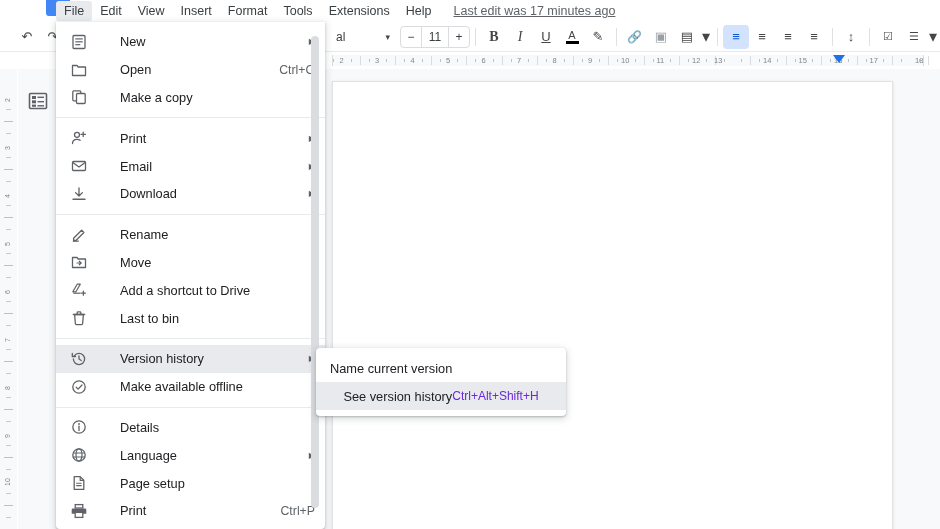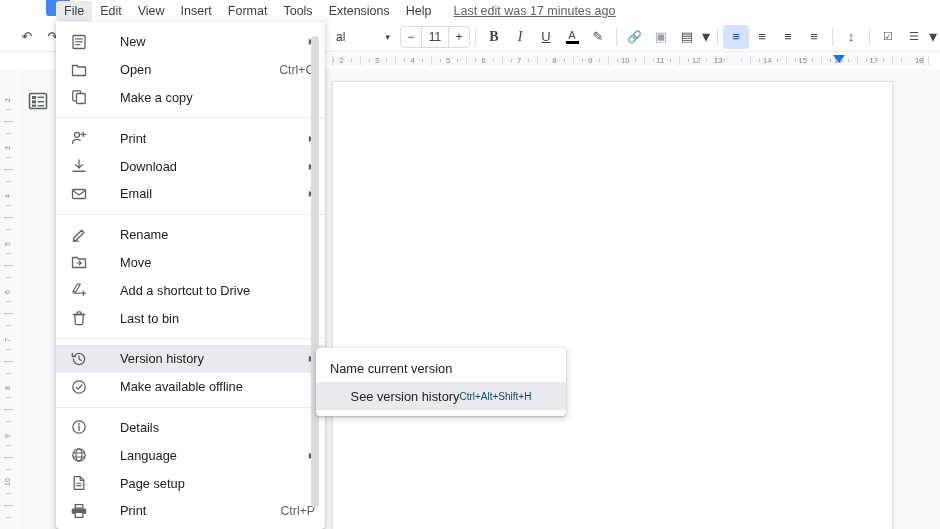--- a/index.html
+++ b/index.html
@@ -135,21 +135,21 @@
   .submenu {
     position: absolute; left: 316px; top: 348px; width: 250px;
     background: #ffffff; border-radius: 4px; padding: 6px 0;
     box-shadow: 0 2px 6px 2px rgba(60,64,67,.15), 0 1px 2px rgba(60,64,67,.3);
   }
   .smi {
     height: 28px; display: flex; align-items: center; justify-content: space-between;
     padding: 0 14px; font-size: 12.8px; color: #202124; cursor: default;
   }
   .smi.hl { background: #e8eaed; justify-content: center; }
-  .smi-accel { color: #0c4a6e; font-size: 10px; }
+  .smi-accel { color: #6d28d9; font-size: 12px; }
   svg { display: block; }
 </style>
 </head>
 <body>
 
 <div id="app">
 
   <div class="menubar">
     <div class="docs-logo"></div>
     <div class="menubar-items" id="menubar-items">
@@ -381,35 +381,35 @@
               <path d="M1.5 13.5c0-2.6 2-4.2 4.5-4.2 1.2 0 2.3.35 3.1 1" fill="none" stroke="#5f6368" stroke-width="1.3" stroke-linecap="round"></path>
               <path d="M12.2 2.2v4.4M10 4.4h4.4" stroke="#5f6368" stroke-width="1.3" stroke-linecap="round"></path>
             </svg>
           </span>
           <span class="mi-label">Print</span>
           <span class="mi-arrow">▶</span>
         </div>
         <div class="mi">
           <span class="mi-icon">
             <svg width="16" height="16" viewBox="0 0 16 16">
+              <rect x="1.5" y="3.5" width="13" height="9" rx="1" fill="none" stroke="#5f6368" stroke-width="1.3"></rect>
+              <path d="M1.8 4.4L8 9 14.2 4.4" fill="none" stroke="#5f6368" stroke-width="1.3"></path>
+            </svg>
+          </span>
+          <span class="mi-label">Email</span>
+          <span class="mi-arrow">▶</span>
+        </div>
+        <div class="mi">
+          <span class="mi-icon">
+            <svg width="16" height="16" viewBox="0 0 16 16">
               <path d="M8 1.8v8M4.6 6.6L8 10l3.4-3.4" fill="none" stroke="#5f6368" stroke-width="1.3" stroke-linecap="round" stroke-linejoin="round"></path>
               <path d="M2 13.3h12" stroke="#5f6368" stroke-width="1.4" stroke-linecap="round"></path>
             </svg>
           </span>
           <span class="mi-label">Download</span>
-          <span class="mi-arrow">▶</span>
-        </div>
-        <div class="mi">
-          <span class="mi-icon">
-            <svg width="16" height="16" viewBox="0 0 16 16">
-              <rect x="1.5" y="3.5" width="13" height="9" rx="1" fill="none" stroke="#5f6368" stroke-width="1.3"></rect>
-              <path d="M1.8 4.4L8 9 14.2 4.4" fill="none" stroke="#5f6368" stroke-width="1.3"></path>
-            </svg>
-          </span>
-          <span class="mi-label">Email</span>
           <span class="mi-arrow">▶</span>
         </div>
         <div class="mi-divider"></div>
         <div class="mi">
           <span class="mi-icon">
             <svg width="16" height="16" viewBox="0 0 16 16">
               <path d="M2.6 11.2l8-8 2.3 2.3-8 8H2.6z" fill="none" stroke="#5f6368" stroke-width="1.3" stroke-linejoin="round"></path>
               <path d="M2.3 14.2h5" stroke="#5f6368" stroke-width="1.3" stroke-linecap="round"></path>
             </svg>
           </span>

